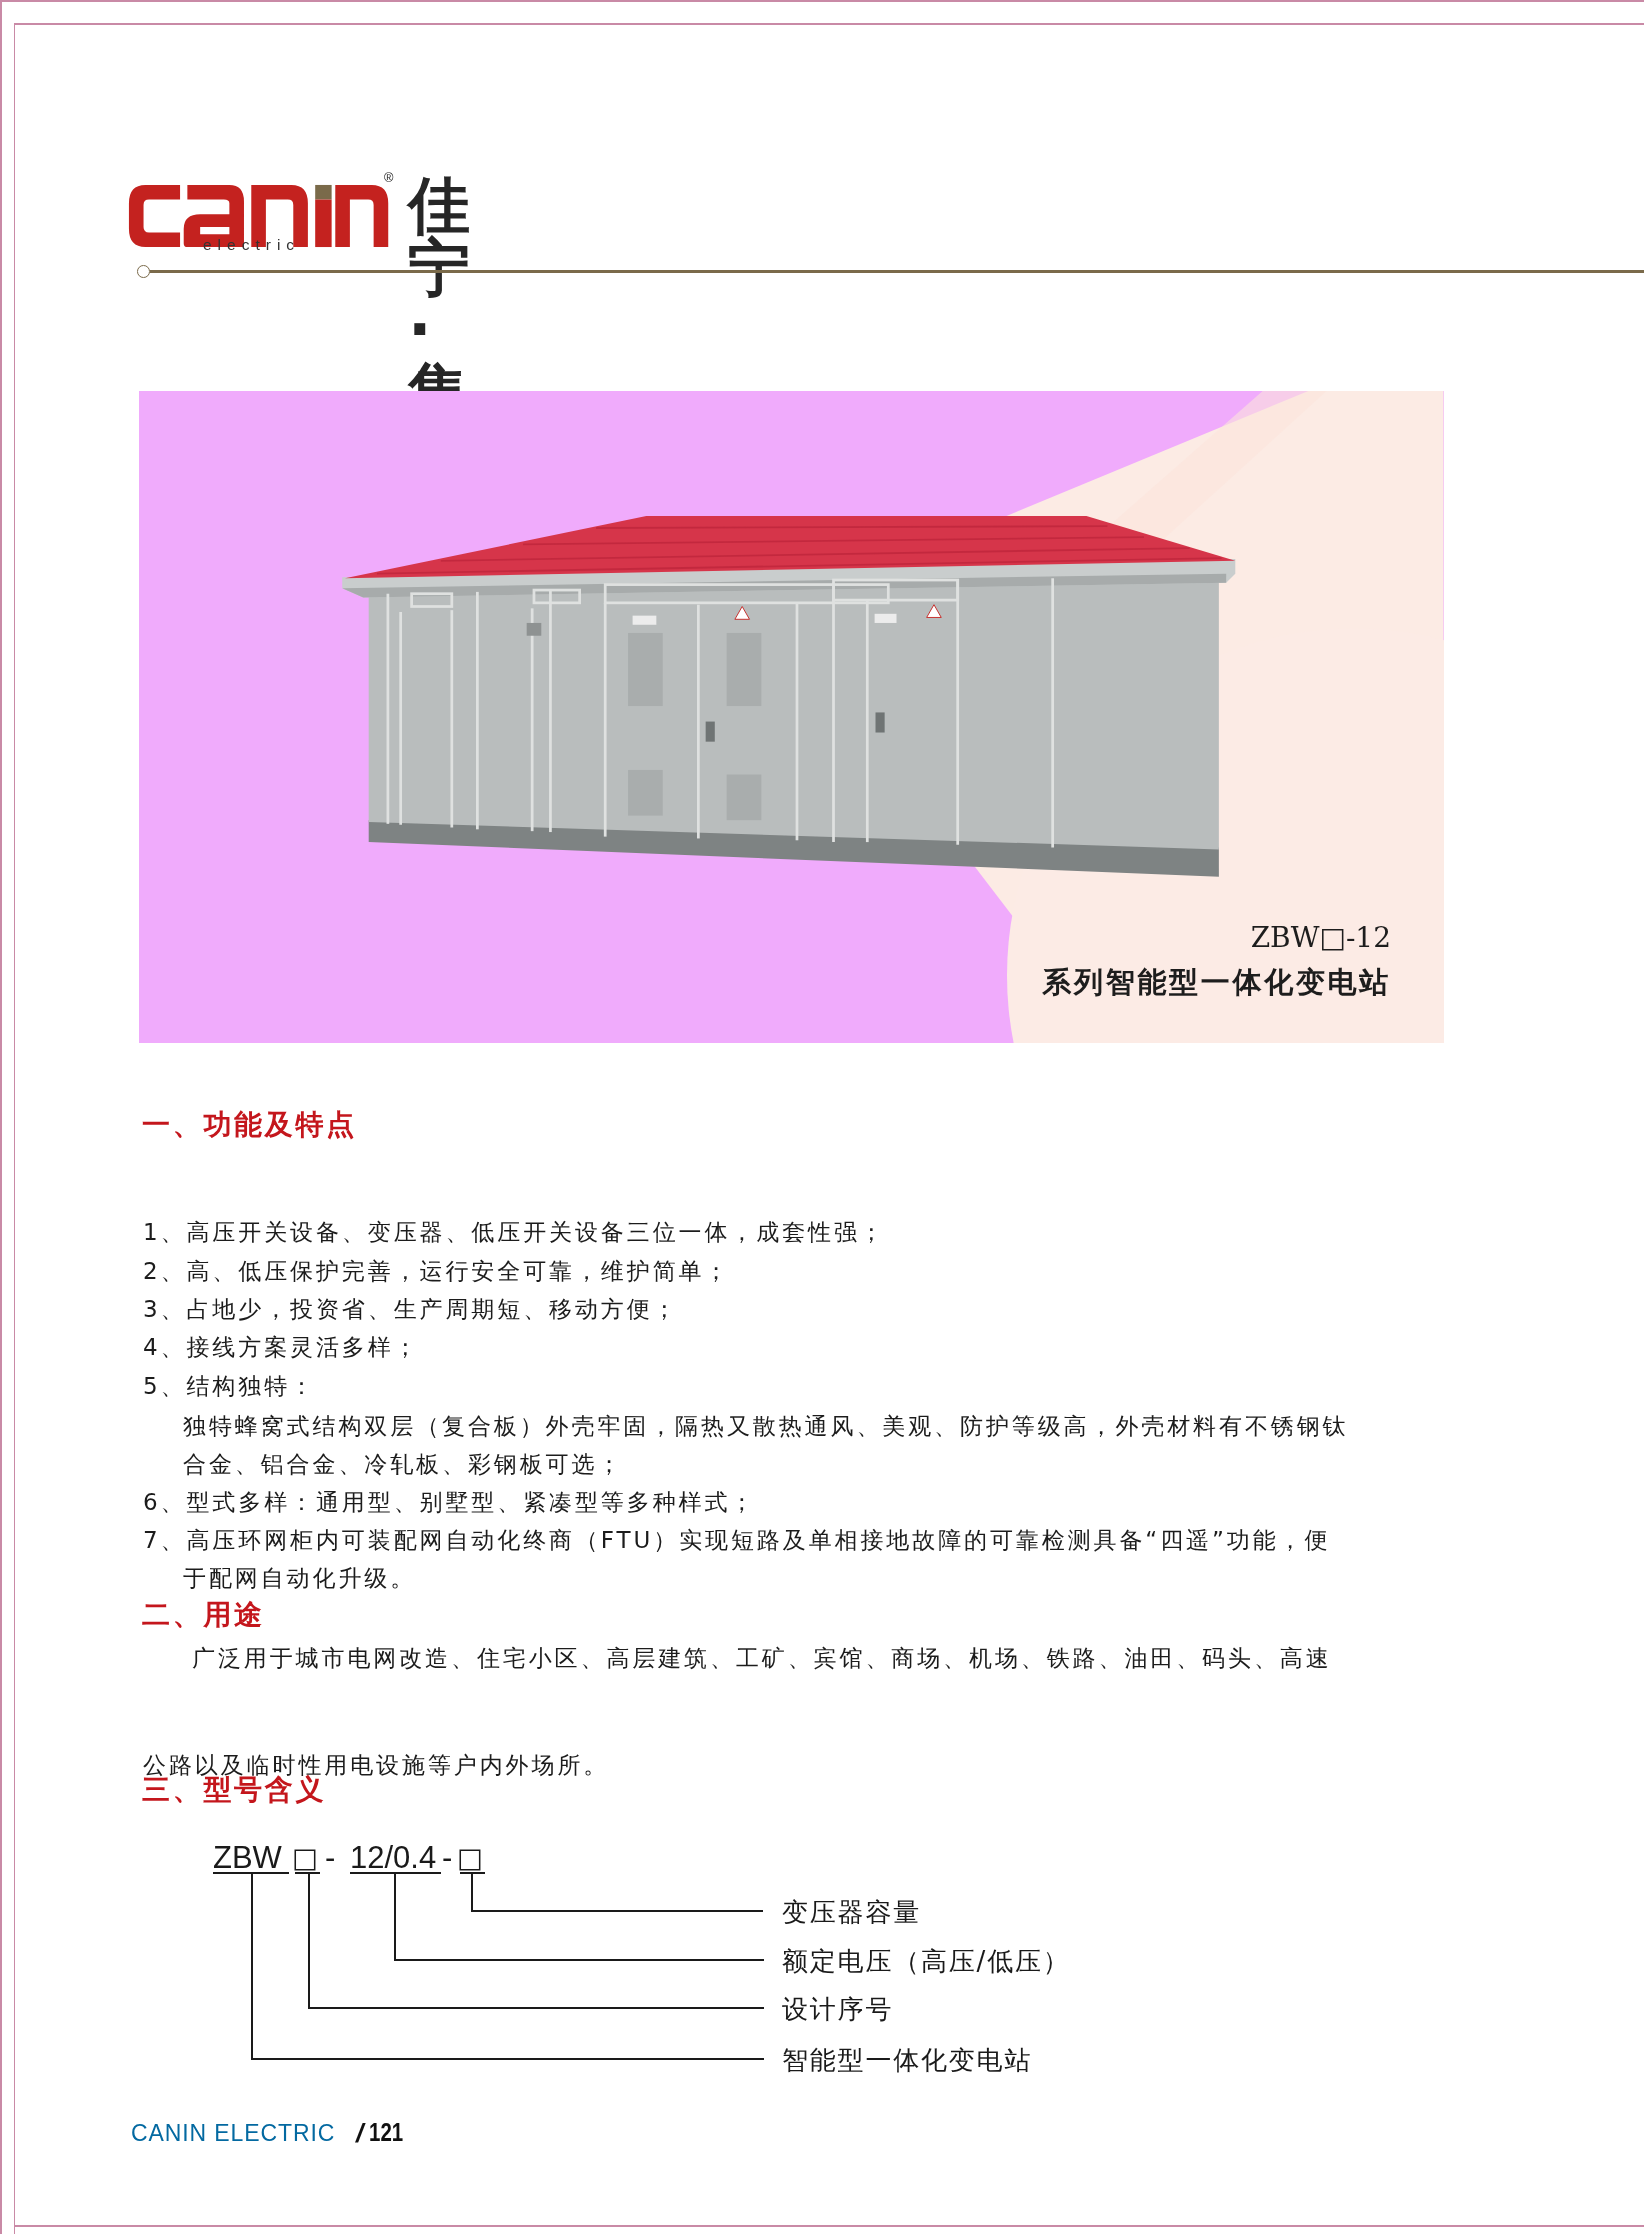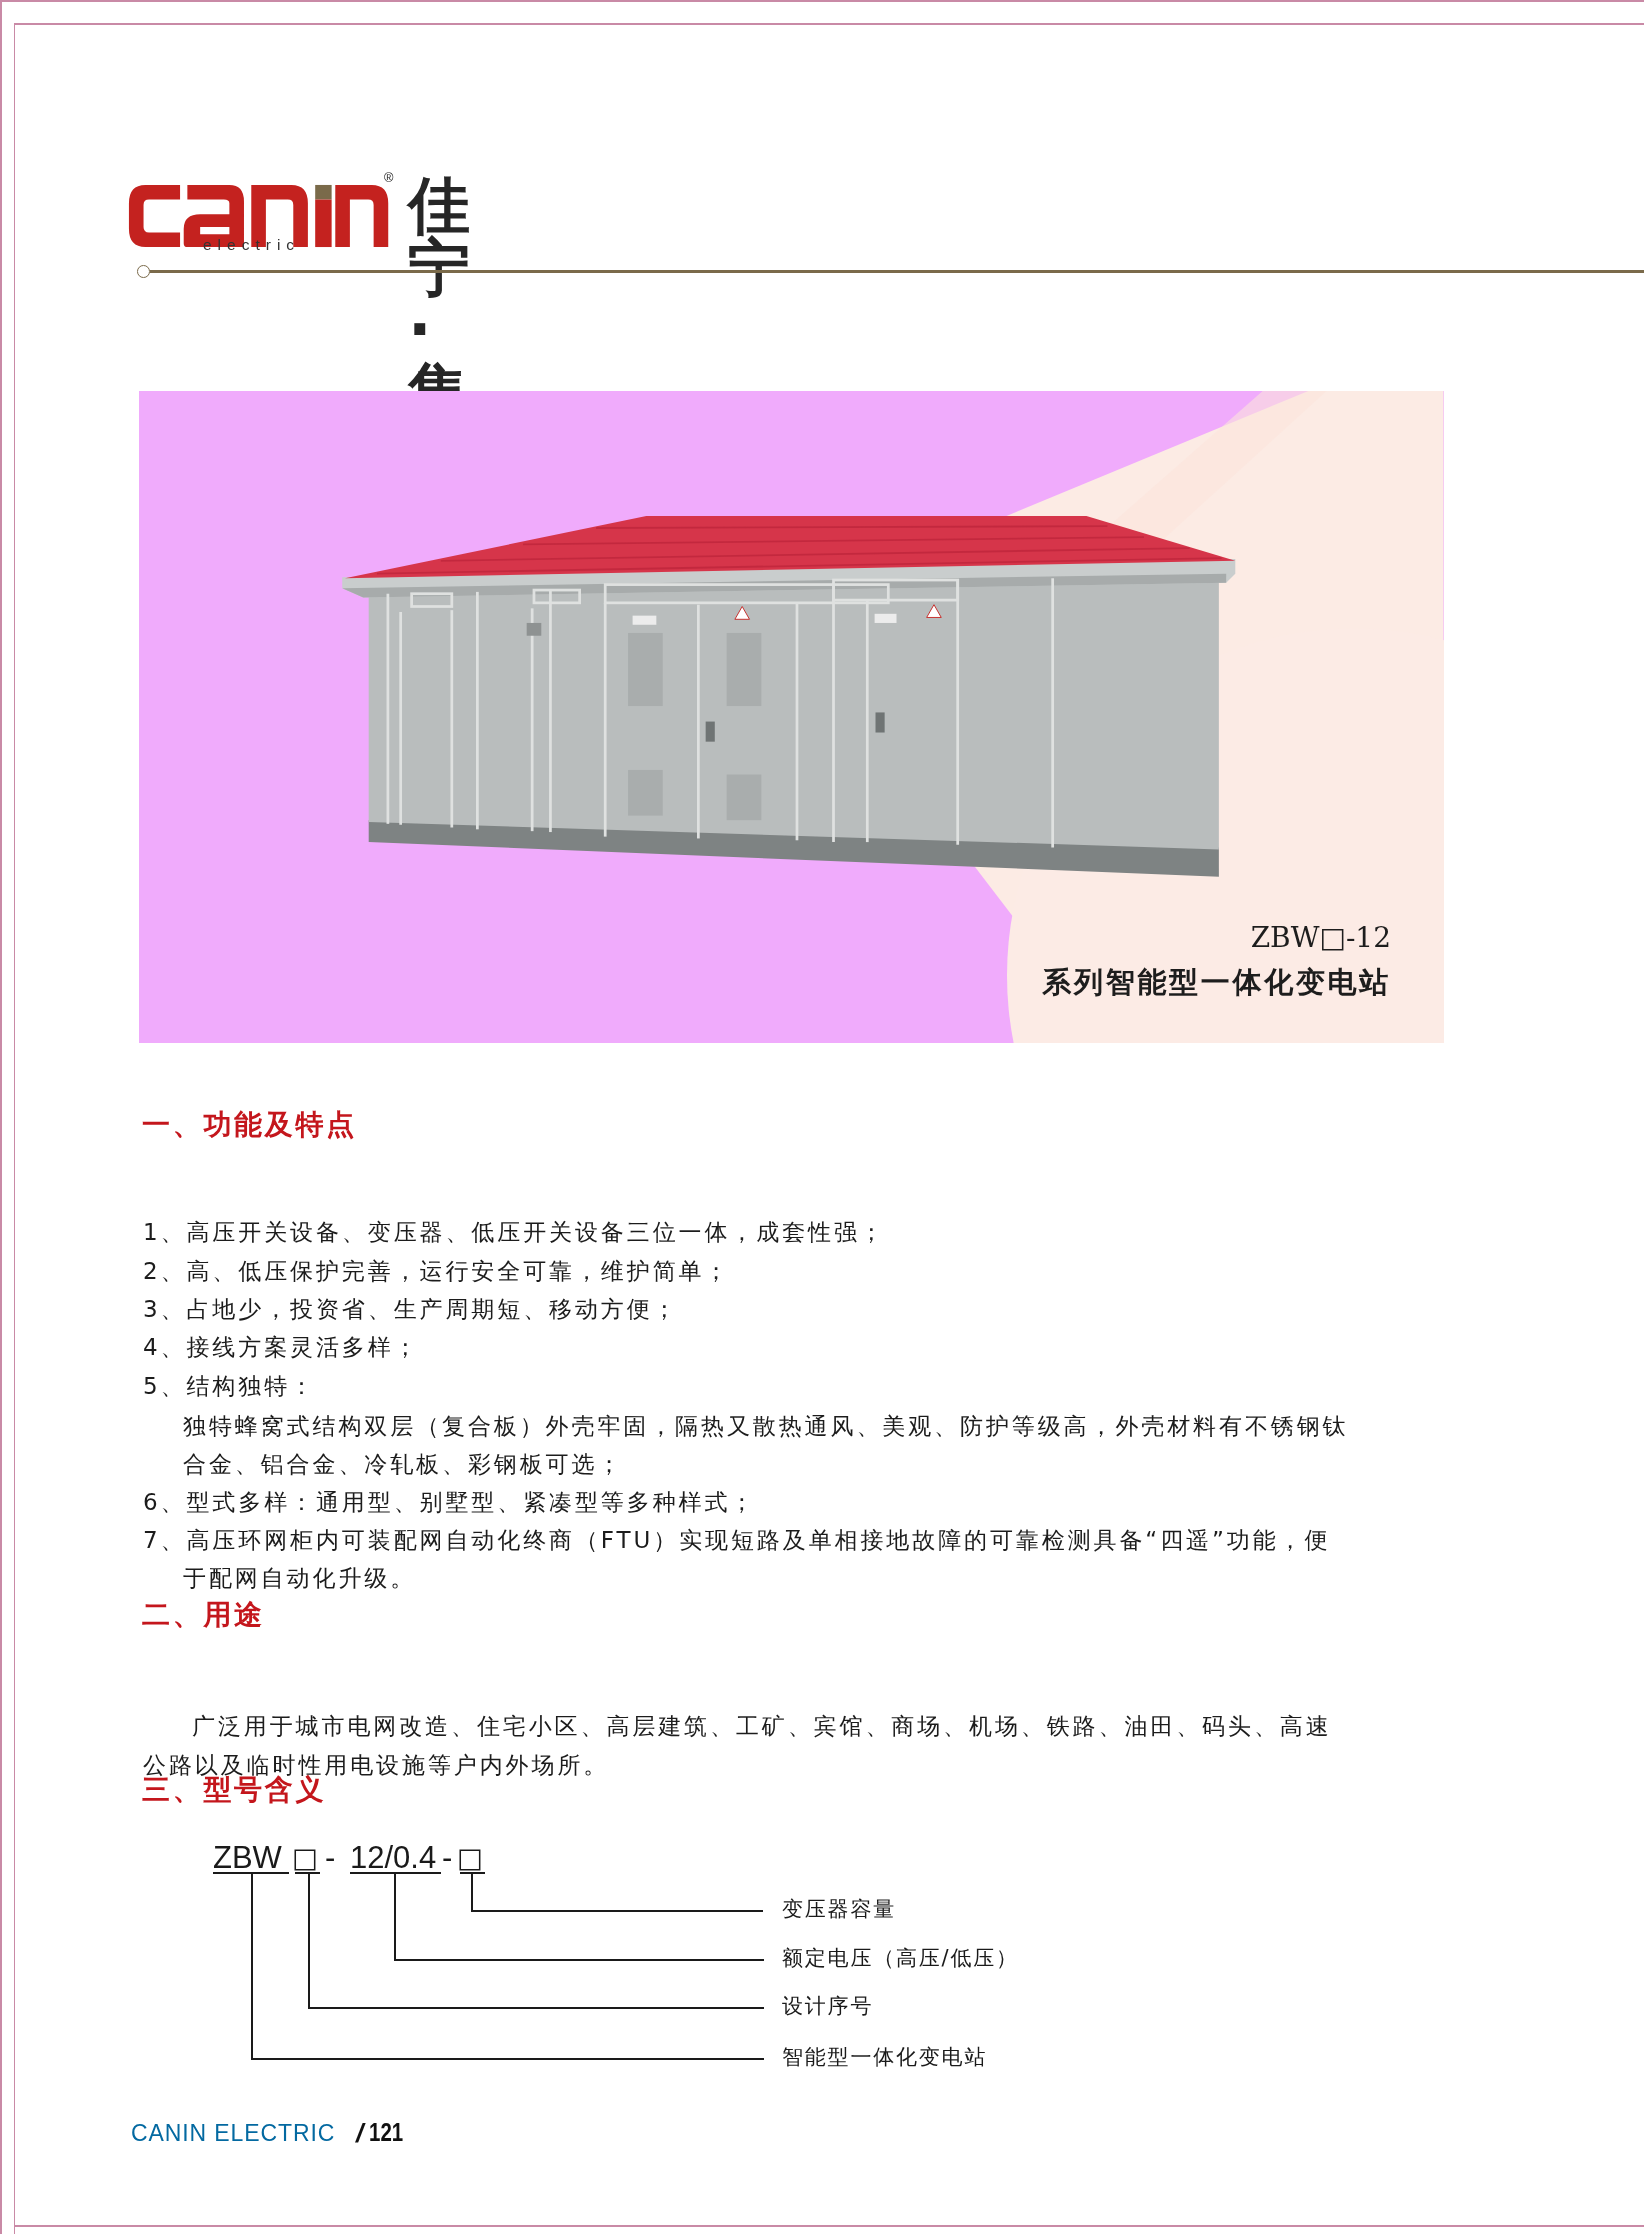--- a/index.html
+++ b/index.html
@@ -27,21 +27,21 @@
   #caption-model { top: 530px; font-size: 28px; font-family: "DejaVu Serif", serif; }
   #caption-name { top: 572px; font-size: 29px; font-weight: bold; letter-spacing: 2.7px; margin-left: 40px; }
 
   
   .section-title { position: absolute; left: 142px; font-size: 28px; font-weight: bold; color: #c4161c; letter-spacing: 2.7px; line-height: 1; }
   .body-line { position: absolute; font-size: 23px; letter-spacing: 2.9px; color: #1c1c1c; white-space: nowrap; line-height: 1; margin-top: 47px; }
 
   
   .code { position: absolute; top: 1842px; font-size: 31px; color: #1a1a1a; font-family: "Liberation Sans", sans-serif; line-height: 1; white-space: nowrap; }
   .dline { position: absolute; background: #1a1a1a; }
-  .dlabel { position: absolute; left: 782px; font-size: 21px; letter-spacing: 1.8px; color: #1a1a1a; white-space: nowrap; line-height: 1; }
+  .dlabel { position: absolute; left: 782px; font-size: 26px; letter-spacing: 1.8px; color: #1a1a1a; white-space: nowrap; line-height: 1; }
 
   
   #footer-brand { left: 131px; top: 2120px; font-size: 23px; color: #0369a1; font-family: "Liberation Sans", sans-serif; letter-spacing: 0.9px; }
   #footer-sep { left: 356px; top: 2118px; font-size: 26.5px; font-weight: bold; font-style: italic; color: #111; font-family: "Liberation Sans", sans-serif; }
   #footer-page { left: 369px; top: 2118px; font-size: 25.6px; font-weight: bold; color: #111; font-family: "Liberation Sans", sans-serif; transform: scaleX(0.8); transform-origin: left; }
 </style>
 </head>
 <body>
 
 <div class="frame-line" style="left:0;top:0;width:1645px;height:1.8px;"></div>
@@ -141,21 +141,21 @@
   <div class="body-line" style="left:143px;top:1289px;">4、接线方案灵活多样；</div>
   <div class="body-line" style="left:143px;top:1328px;">5、结构独特：</div>
   <div class="body-line" style="left:183px;top:1368px;text-align:center;">独特蜂窝式结构双层（复合板）外壳牢固，隔热又散热通风、美观、防护等级高，外壳材料有不锈钢钛</div>
   <div class="body-line" style="left:183px;top:1406px;">合金、铝合金、冷轧板、彩钢板可选；</div>
   <div class="body-line" style="left:143px;top:1444px;">6、型式多样：通用型、别墅型、紧凑型等多种样式；</div>
   <div class="body-line" style="left:143px;top:1482px;">7、高压环网柜内可装配网自动化终商（FTU）实现短路及单相接地故障的可靠检测具备“四遥”功能，便</div>
   <div class="body-line" style="left:183px;top:1520px;">于配网自动化升级。</div>
 </div>
 
 <div class="section-title" style="top:1601px;">二、用途</div>
-<div class="body-line" style="left:192px;top:1668px;">广泛用于城市电网改造、住宅小区、高层建筑、工矿、宾馆、商场、机场、铁路、油田、码头、高速</div>
+<div class="body-line" style="left:192px;top:1600px;">广泛用于城市电网改造、住宅小区、高层建筑、工矿、宾馆、商场、机场、铁路、油田、码头、高速</div>
 <div class="body-line" style="left:143px;top:1707px;">公路以及临时性用电设施等户内外场所。</div>
 
 <div class="section-title" style="top:1776px;">三、型号含义</div>
 
 <div>
   <span class="code" style="left:213px;">ZBW</span>
   <span class="code" style="left:292px;font-family:'DejaVu Sans',sans-serif;font-size:27.4px;top:1844px;">□</span>
   <span class="code" style="left:325px;">-</span>
   <span class="code" style="left:350px;">12/0.4</span>
   <span class="code" style="left:442px;">-</span>

